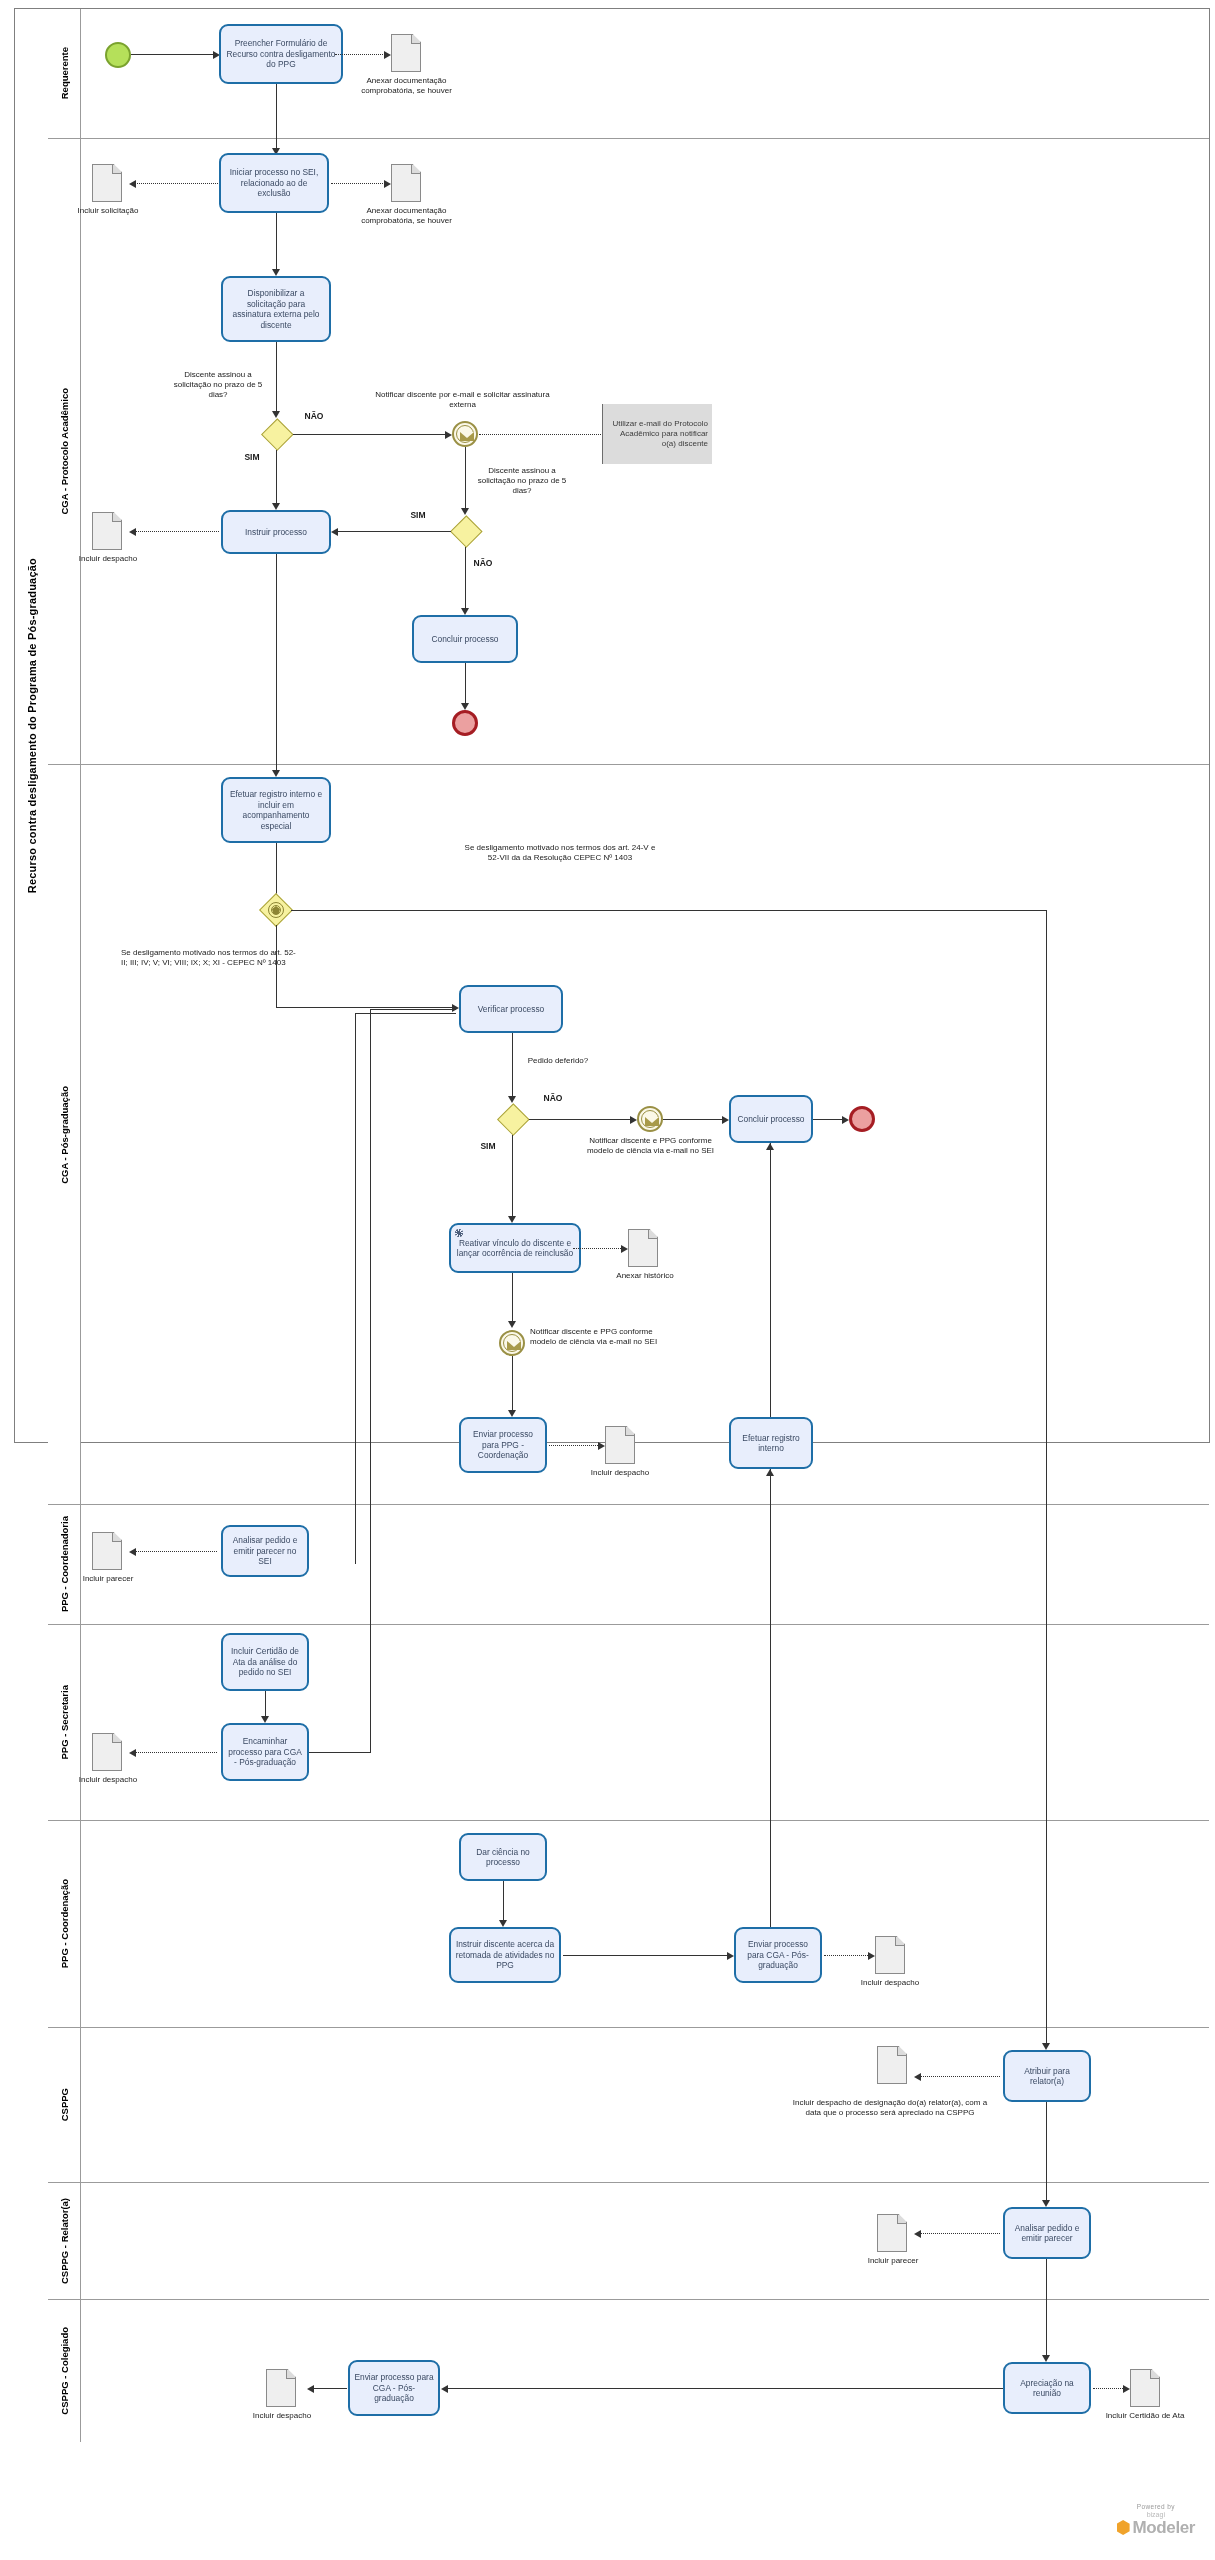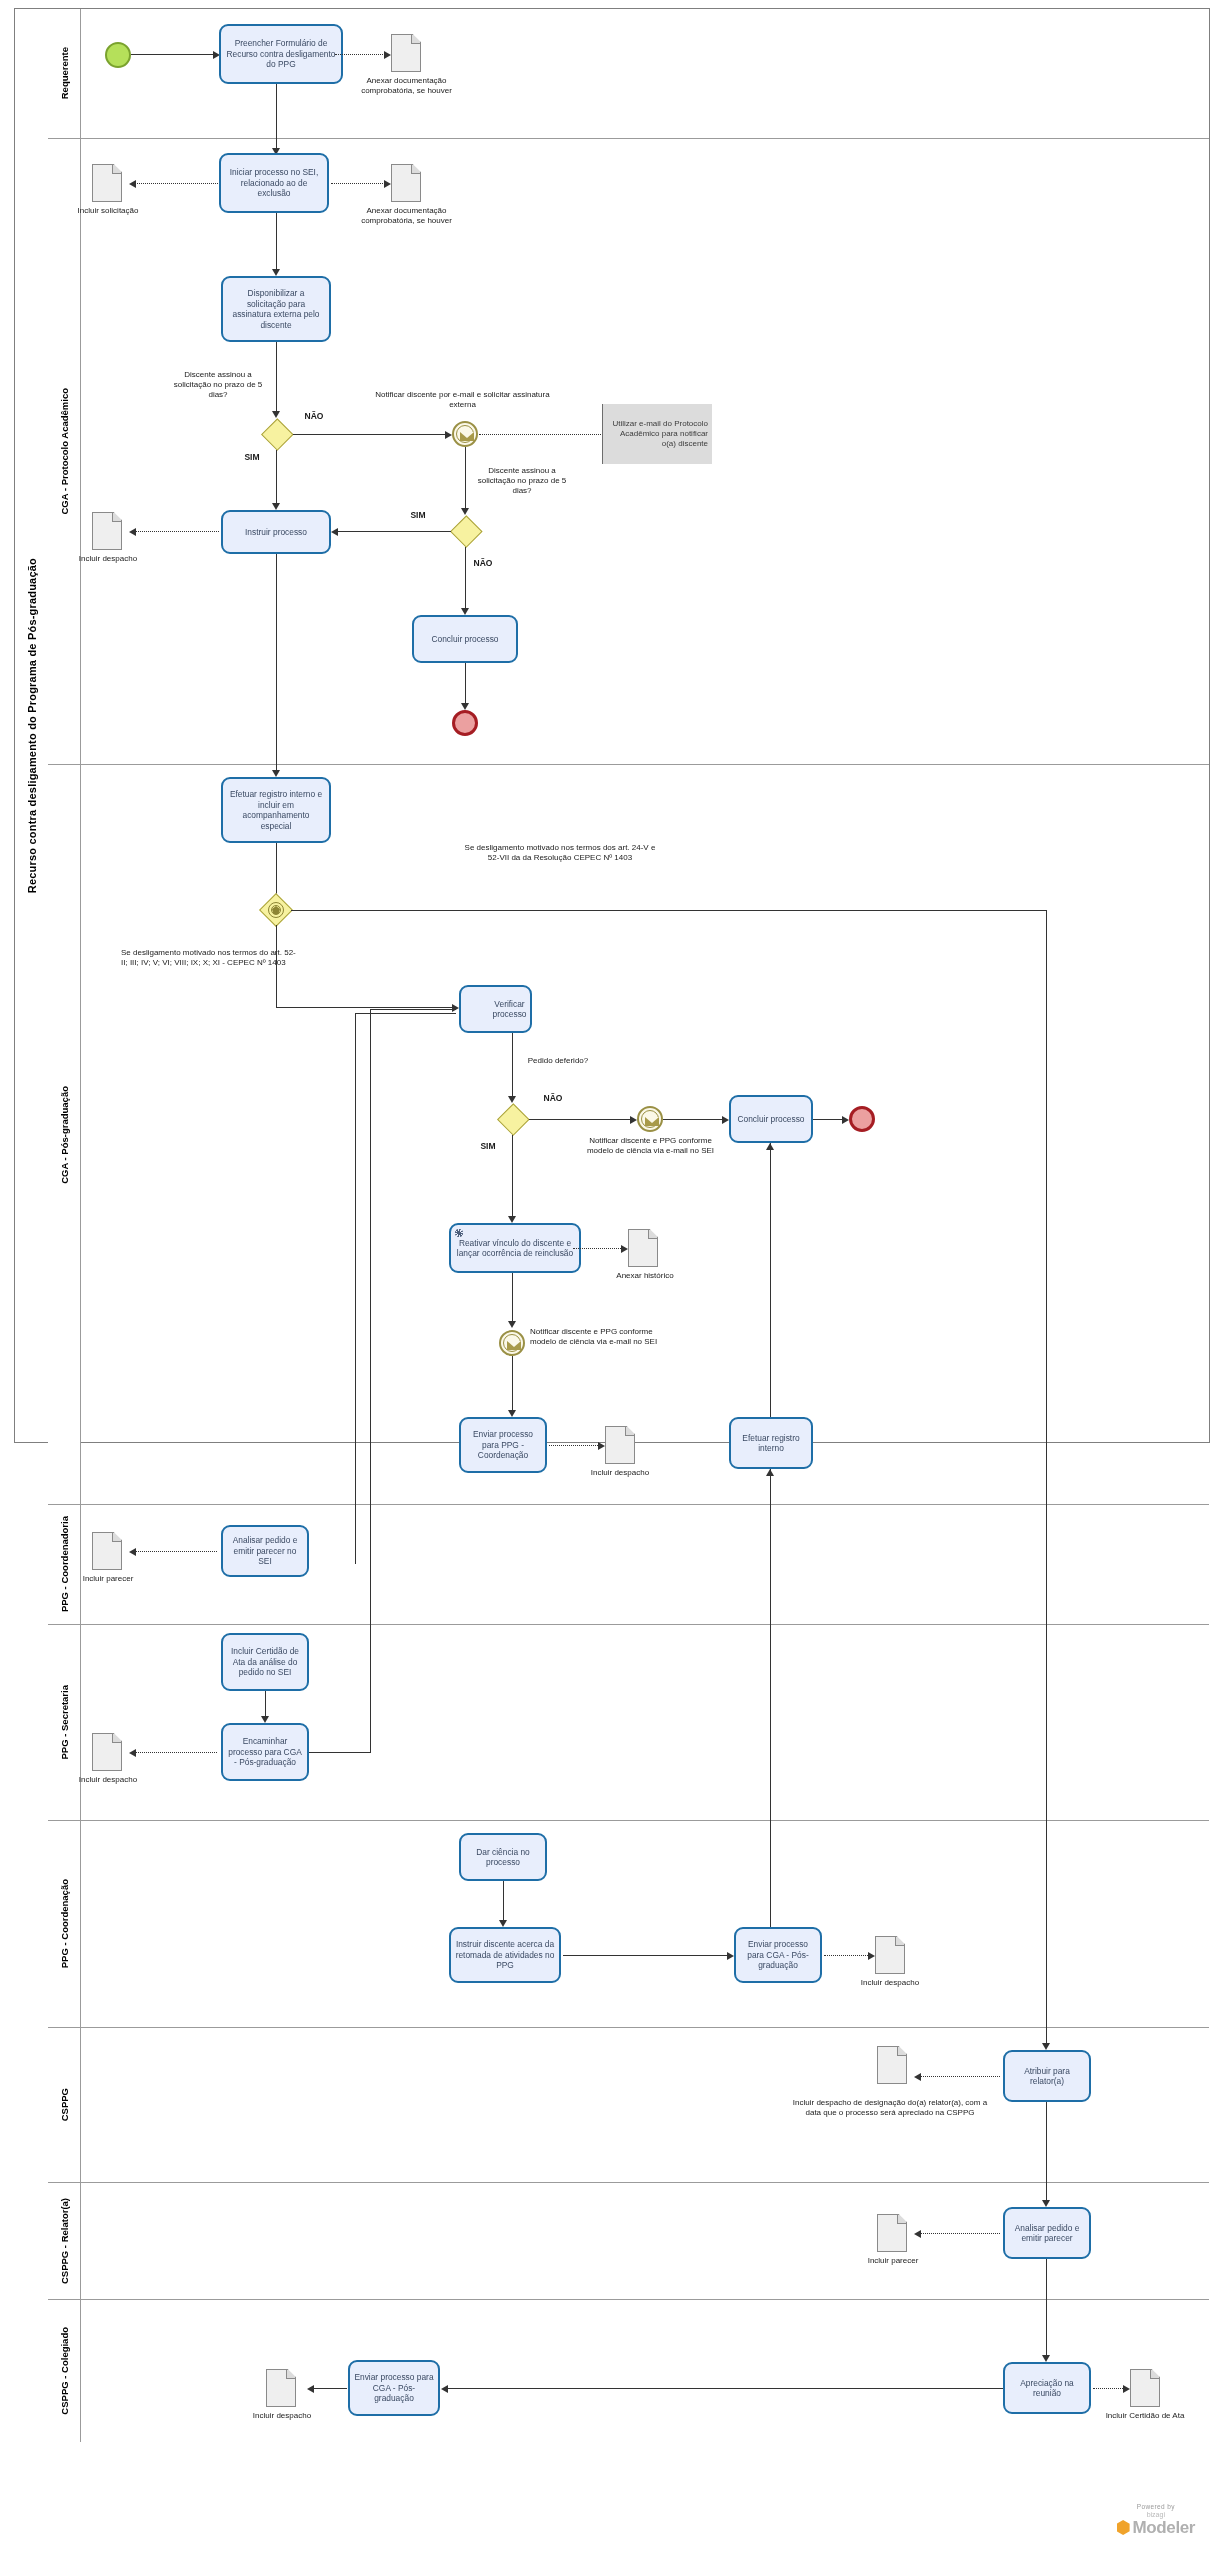--- a/index.html
+++ b/index.html
@@ -313,21 +313,21 @@
   <div class="lbl l" style="left:105px;top:948px;width:175px;margin-left:16px;">Se desligamento motivado nos termos do art. 52- II; III; IV; V; VI; VIII; IX; X; XI - CEPEC Nº 1403</div>
 
   <div class="ln h" style="left:291px;top:909.5px;width:756px;"></div>
   <div class="ln v" style="left:1046px;top:909.5px;height:1138px;"></div>
   <div class="arw d" style="left:1041.5px;top:2043px;"></div>
 
   <div class="ln v" style="left:276px;top:925px;height:83px;"></div>
   <div class="ln h" style="left:276px;top:1007px;width:180px;"></div>
   <div class="arw r" style="left:452px;top:1003.5px;"></div>
 
-  <div class="task" style="left:459px;top:985px;width:73px;height:48px;padding-left:32px;">
+  <div class="task" style="left:459px;top:985px;width:104px;height:48px;">
     <span>Verificar processo</span>
   </div>
 
   <div class="ln v" style="left:512px;top:1033px;height:67px;"></div>
   <div class="arw d" style="left:507.5px;top:1096px;"></div>
   <div class="lbl" style="left:512px;top:1056px;width:92px;">Pedido deferido?</div>
 
   <div class="gw" style="left:497px;top:1103px;">
       <div class="d"></div>
     </div>

